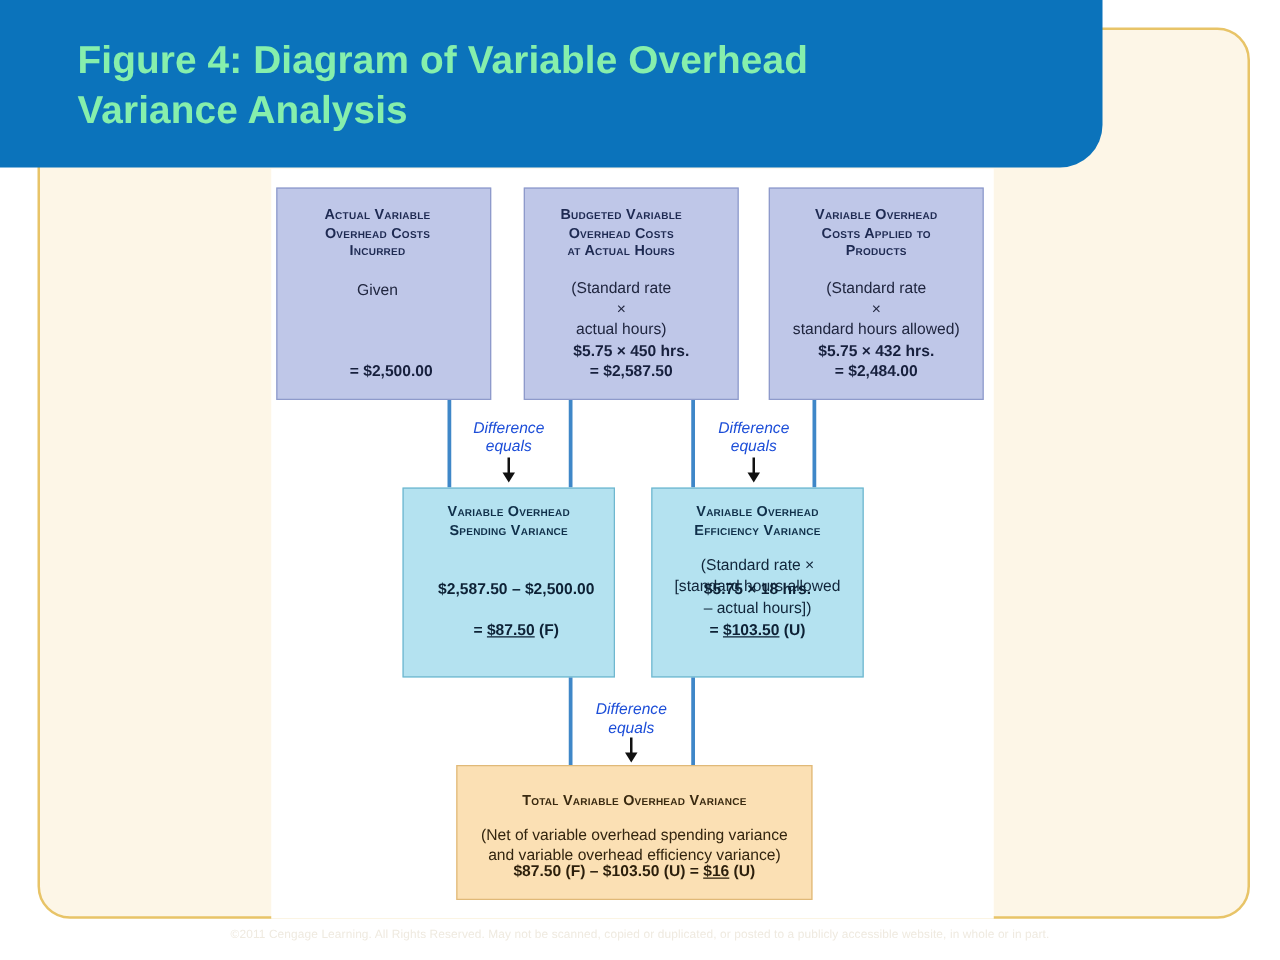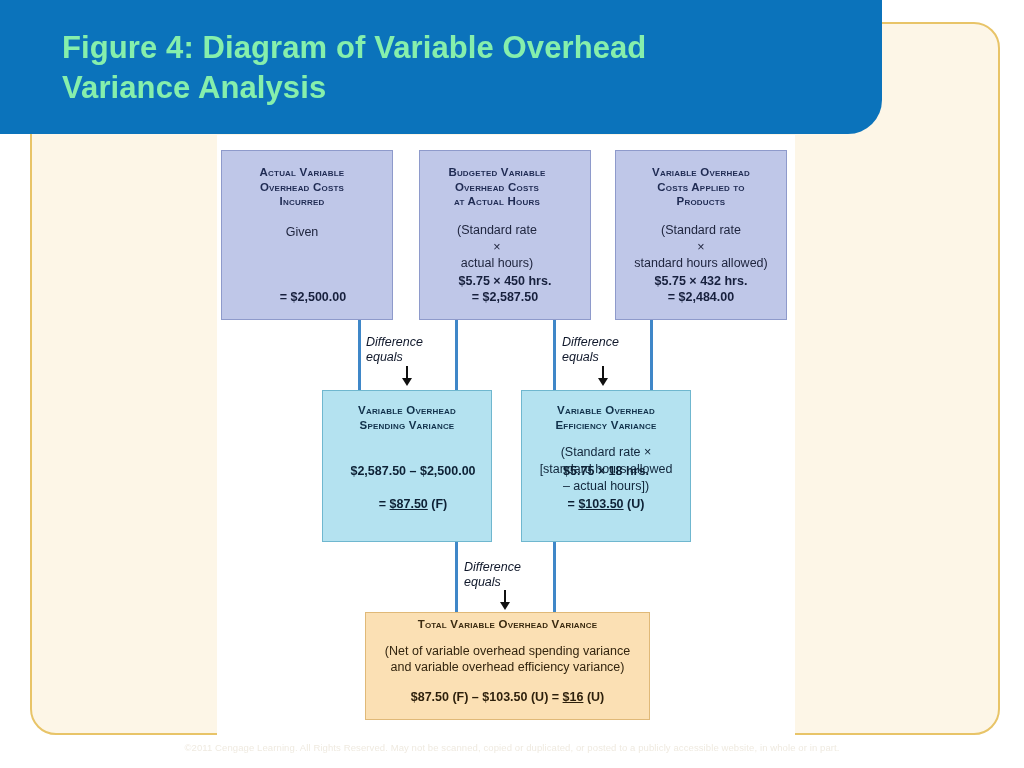--- a/index.html
+++ b/index.html
@@ -99,23 +99,24 @@
   .tot-box{
     background:#fbe0b4;
     border:1px solid #e0b978;
   }
   .tot-box .hd{font-size:11.5px;color:#3a2a10;}
   .tot-box .bd{font-size:12.5px;color:#33250f;}
   .tot-box .amt{font-size:12.5px;color:#2c1f0b;}
 
   .diff-label{
     position:absolute;
+    text-align:center;
     font-style:italic;
     font-size:12.5px;
-    color:#0f172a;
+    color:#1d4ed8;
     line-height:1.2;
     white-space:pre-line;
   }
   .arrow-shaft{position:absolute;width:2px;background:#111111;}
   .arrow-head{
     position:absolute;
     width:0;height:0;
     border-left:5px solid transparent;
     border-right:5px solid transparent;
     border-top:8px solid #111111;
@@ -204,21 +205,21 @@
     </div>
 
     <div class="conn" style="left:455px;top:542px;height:70px;"></div>
     <div class="conn" style="left:553px;top:542px;height:70px;"></div>
 
     <div class="diff-label" style="left:464px;top:560px;width:82px;">Difference
 equals</div>
     <div class="arrow-shaft" style="left:504px;top:590px;height:14px;"></div>
     <div class="arrow-head" style="left:500px;top:602px;"></div>
 
-    <div class="node tot-box" style="left:365px;top:612px;width:285px;height:108px;padding:4px 8px 0 8px;">
+    <div class="node tot-box" style="left:365px;top:612px;width:285px;height:108px;padding:21px 8px 0 8px;">
       <div class="hd">Total Variable Overhead Variance</div>
       <div class="bd" style="margin-top:11px;">(Net of variable overhead spending variance
 and variable overhead efficiency variance)</div>
       <div class="amt" style="position:absolute;left:0;right:0;bottom:14px;"><span>$87.50 (F) – $103.50 (U) = </span><span class="u">$16</span><span> (U)</span></div>
     </div>
 
   </div>
 
   <div id="footer">©2011 Cengage Learning. All Rights Reserved. May not be scanned, copied or duplicated, or posted to a publicly accessible website, in whole or in part.</div>
 

